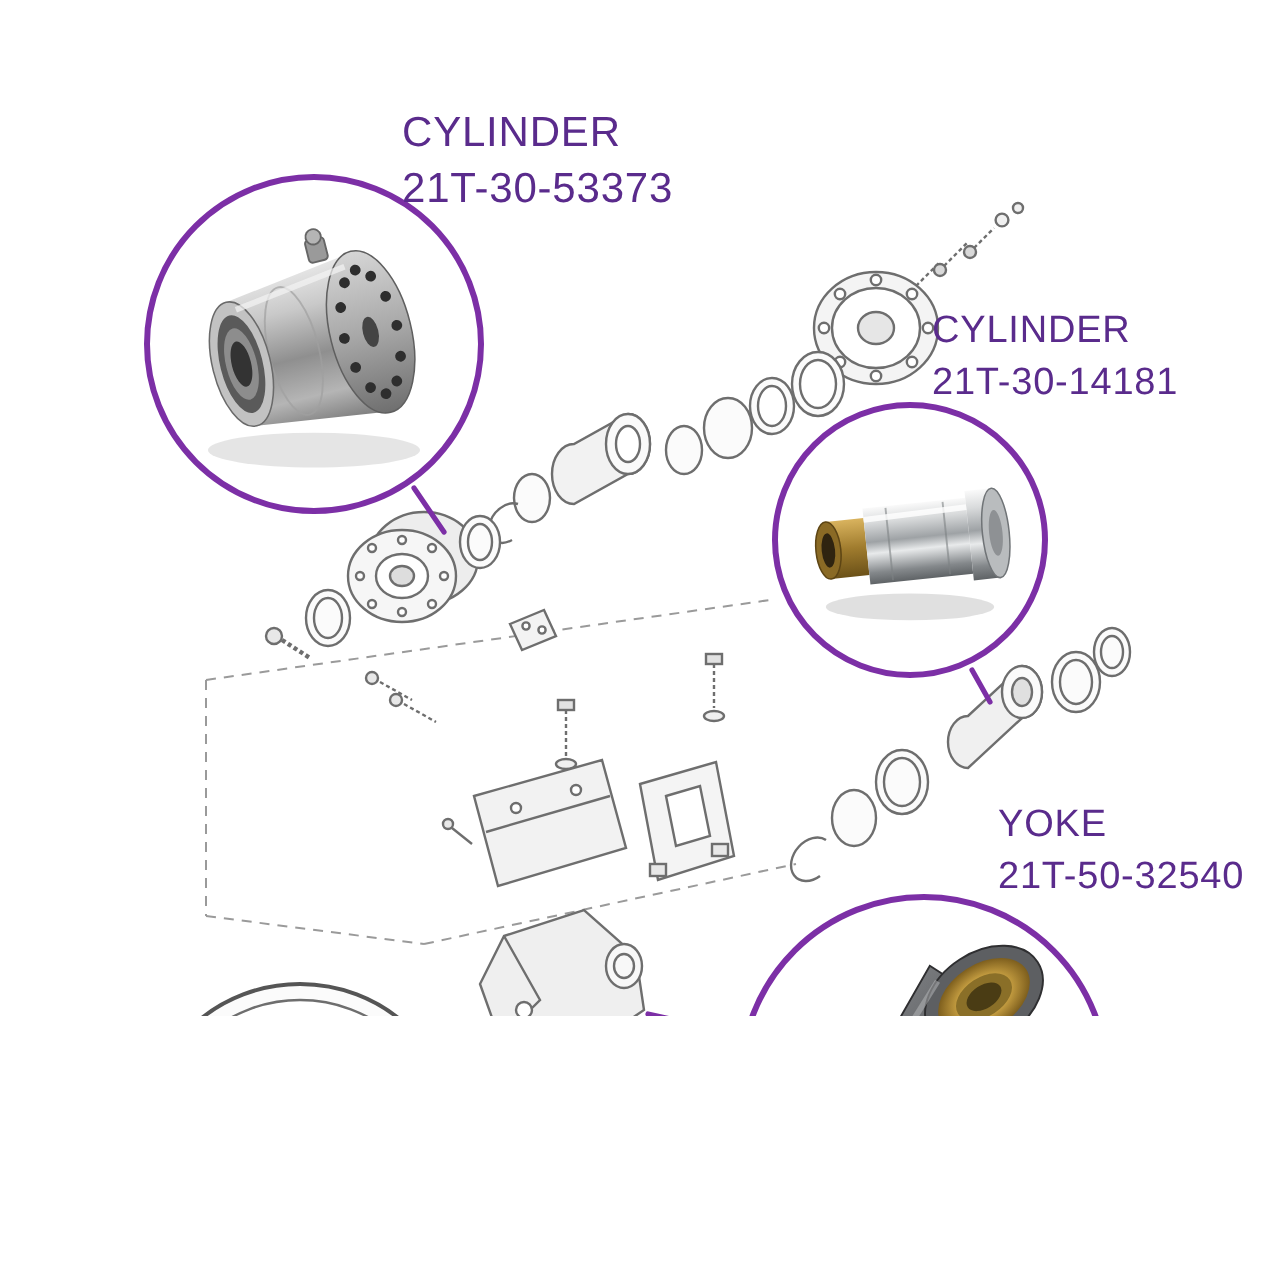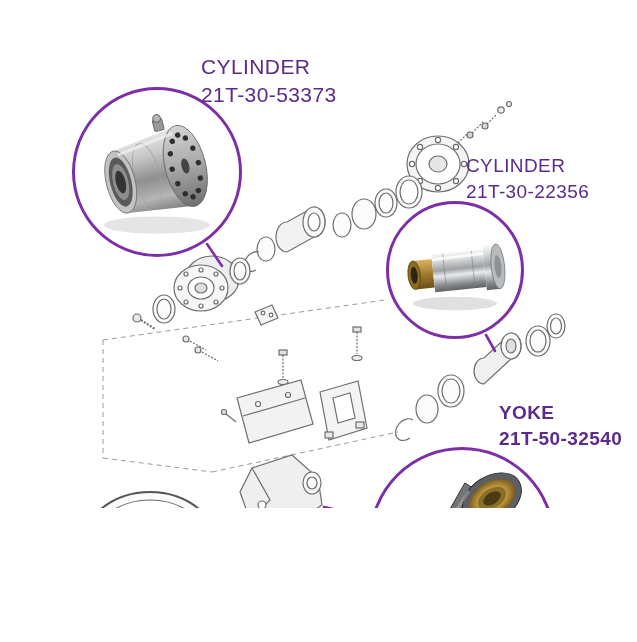--- a/index.html
+++ b/index.html
@@ -9,21 +9,21 @@
   .diagram-svg { position:absolute; left:0; top:0; width:637px; height:642px; }
   .callout { position:absolute; border:3px solid #7C2FA6; border-radius:50%; background:#fff; overflow:hidden; }
   .callout svg { display:block; width:100%; height:100%; }
   .callout-cylinder { left:72px; top:87px; width:170px; height:170px; }
   .callout-plunger  { left:386px; top:201px; width:138px; height:138px; }
   .callout-yoke     { left:369px; top:447px; width:186px; height:186px; }
   .label { position:absolute; color:#5A2B8C; letter-spacing:0.4px; font-weight:500; }
   .label .name, .label .pn { white-space:nowrap; }
   .label-cylinder { left:201px; top:53px; font-size:21px; line-height:28px; }
   .label-plunger  { left:466px; top:153px; font-size:19px; line-height:26px; }
-  .label-yoke     { left:499px; top:400px; font-size:19px; line-height:26px;font-weight:bold; }
+  .label-yoke     { left:499px; top:400px; font-size:19px; line-height:26px; }
 </style>
 </head>
 <body>
 
 <div class="stage">
 
   <svg class="diagram-svg" viewBox="0 0 637 642">
 
     <g stroke="#9a9a9a" stroke-width="1" stroke-dasharray="5 4" fill="none">
       <path d="M103,340 L103,458"></path>
@@ -268,21 +268,21 @@
         <ellipse cx="114" cy="70" rx="7" ry="23.5" fill="#b9bcbe" stroke="#707477" stroke-width="0.8"></ellipse>
         <ellipse cx="114" cy="70" rx="3.5" ry="12" fill="#8e9194"></ellipse>
         <line x1="58" y1="51" x2="58" y2="89" stroke="#7e8284" stroke-width="1" opacity="0.6"></line>
         <line x1="88" y1="51" x2="88" y2="89" stroke="#7e8284" stroke-width="1" opacity="0.6"></line>
         <path d="M46,56 L100,55" stroke="#ffffff" stroke-width="3" opacity="0.8" fill="none"></path>
       </g>
     </svg>
   </div>
   <div class="label label-plunger">
     <div class="name">CYLINDER</div>
-    <div class="pn">21T-30-22356</div>
+    <div class="pn">21T-30-14181</div>
   </div>
 
   <div class="callout callout-yoke">
     <svg viewBox="0 0 186 186">
       <defs>
         <linearGradient id="yokeBody" x1="0" y1="0" x2="1" y2="1">
           <stop offset="0" stop-color="#8a8c8f"></stop>
             <stop offset="0.5" stop-color="#5c5e61"></stop>
           <stop offset="1" stop-color="#3b3d40"></stop>
         </linearGradient>

